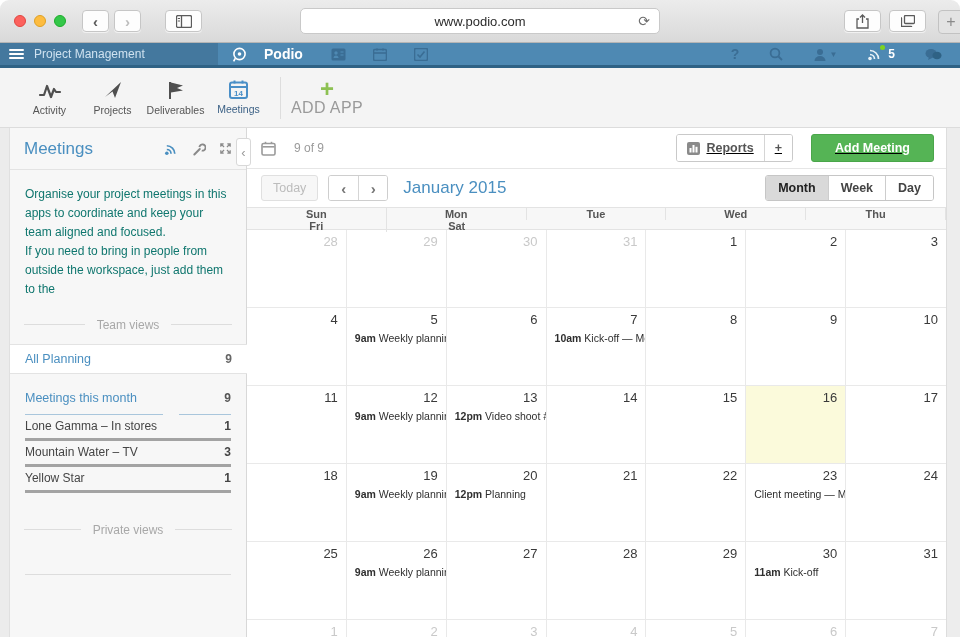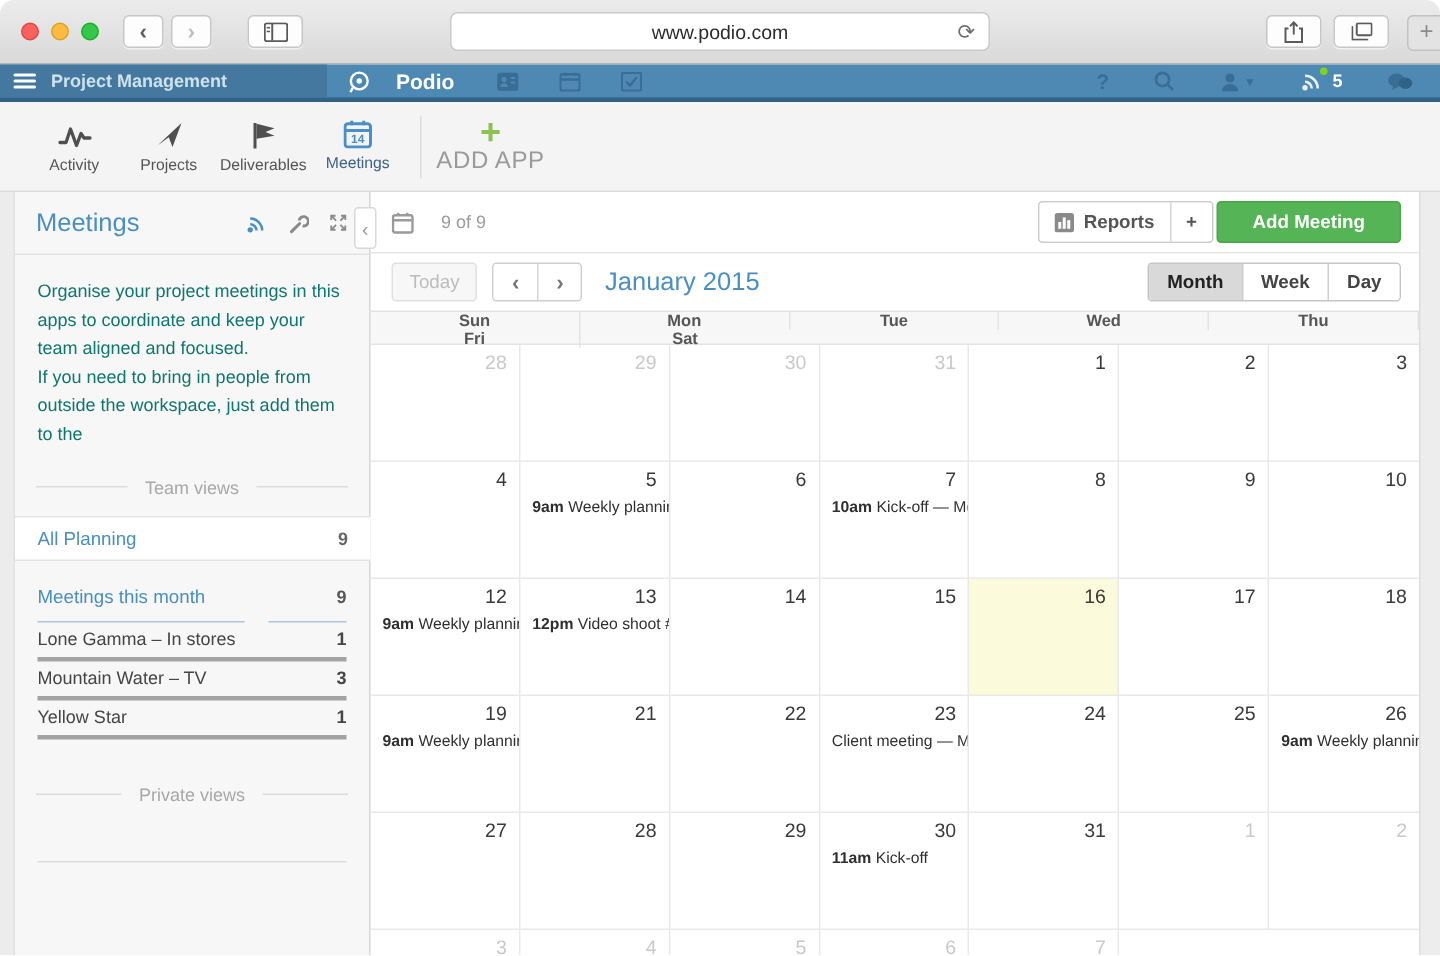--- a/index.html
+++ b/index.html
@@ -19,21 +19,21 @@
   .nav-arrows .fwd { color:#bdbdbd; }
   .sidebar-toggle { width:37px; margin-left:24px; }
   .urlbar { position:absolute; left:50%; top:8px; transform:translateX(-50%); width:360px; height:26px; background:#fff; border:1px solid #c9c9c9; border-radius:5px; display:flex; align-items:center; justify-content:center; font-size:13px; color:#2b2b2b; }
   .reload { position:absolute; right:9px; color:#6e6e6e; font-size:14px; }
   .chrome-right { position:absolute; right:34px; top:10px; display:flex; gap:8px; }
   .chrome-right .chrome-btn { width:37px; }
   .newtab { position:absolute; right:-4px; top:10px; width:26px; height:24px; background:#e3e3e3; border:1px solid #c2c2c2; border-radius:4px 0 0 4px; color:#8a8a8a; font-size:16px; display:flex; align-items:center; justify-content:center; }
 
   
   .podio-nav { height:25px; background:#4e89b3; border-bottom:3px solid #2f6285; display:flex; align-items:stretch; position:relative; }
-  .nav-left { width:218px; background:#44789e; display:flex; align-items:center; padding-left:9px;font-weight:bold; }
+  .nav-left { width:218px; background:#44789e; display:flex; align-items:center; padding-left:9px; }
   .hamburger { width:15px; display:flex; flex-direction:column; gap:2px; }
   .hamburger span { height:2px; background:#fff; border-radius:1px; }
   .workspace-label { color:#cfe2f0; font-size:12px; margin-left:10px; }
   .brand { display:flex; align-items:center; margin-left:14px;gap:12px; }
   .brand-name { color:#fff; font-size:14px; font-weight:bold; margin-left:5px; }
   .nav-apps { display:flex; align-items:center; gap:27px; margin-left:28px; }
   .nav-right { display:flex; align-items:center; margin-left:auto; gap:30px; padding-right:18px; }
   .q-icon { color:#3a6d94; font-size:14px; font-weight:bold; }
   .notif { display:flex; align-items:center; gap:5px; position:relative; }
   .notif-count { color:#fff; font-size:12px; font-weight:bold; }
@@ -72,21 +72,21 @@
   .view-row .lbl { color:#454545; font-size:12px; }
   .view-row .cnt { margin-left:auto; color:#454545; font-size:12px; font-weight:bold; }
   .side-line { height:1px; background:#ddd; margin:0 15px; }
   .create-view-wrap { text-align:center; margin-top:14px; }
   .create-view { display:inline-block; background:#fff; border:1px solid #c6c6c6; border-radius:3px; padding:6px 13px; font-size:12px; font-weight:bold; color:#444; }
 
   
   .main { flex:1; background:#fff; display:flex; flex-direction:column; min-width:0; }
   .main-head { height:41px; border-bottom:1px solid #e6e6e6; display:flex; align-items:center; padding:0 12px 0 14px; }
   .counter { color:#9b9b9b; font-size:12px; margin-left:18px; }
-  .main-head-right { margin-left:auto; display:flex; align-items:center; gap:2px; }
+  .main-head-right { margin-left:auto; display:flex; align-items:center; gap:18px;text-decoration:underline; }
   .seg-group { display:flex; border:1px solid #c9c9c9; border-radius:3px; background:#fff; overflow:hidden; height:28px; }
   .seg { display:flex; align-items:center; gap:6px; padding:0 10px; font-size:12.5px; color:#555; font-weight:bold; background:#fff; }
   .seg + .seg { border-left:1px solid #d5d5d5; }
   .btn-green { height:28px; background:#55b455; border:1px solid #4aa64a; border-radius:3px; color:#fff; font-size:12.5px; font-weight:bold; display:flex; align-items:center; padding:0 23px; }
   .cal-nav { height:39px; border-bottom:1px solid #e3e3e3; display:flex; align-items:center; padding:0 12px 0 14px; }
   .btn { height:26px; border:1px solid #cecece; border-radius:3px; background:#fff; font-size:12.5px; color:#555; display:flex; align-items:center; padding:0 11px; font-weight:bold; }
   .btn.disabled { background:#f7f7f7; border-color:#e0e0e0; color:#bcbcbc; font-weight:normal; }
   .arrow-group { display:flex; border:1px solid #cecece; border-radius:3px; overflow:hidden; margin-left:10px; height:26px; }
   .arrow-group .a { width:29px; display:flex; align-items:center; justify-content:center; color:#777; font-size:15px; font-weight:bold; background:#fff; }
   .arrow-group .a + .a { border-left:1px solid #d5d5d5; }
@@ -416,20 +416,23 @@
             <div class="cell">
               <span class="dnum">8</span>
             </div>
             <div class="cell">
               <span class="dnum">9</span>
             </div>
             <div class="cell">
               <span class="dnum">10</span>
             </div>
             <div class="cell">
+              <span class="dnum">11</span>
+            </div>
+            <div class="cell">
               <span class="dnum">12</span>
               <div class="event"><b>9am</b> Weekly planning</div>
             </div>
             <div class="cell">
               <span class="dnum">13</span>
               <div class="event"><b>12pm</b> Video shoot #1</div>
             </div>
             <div class="cell">
               <span class="dnum">14</span>
             </div>
@@ -441,20 +444,24 @@
             </div>
             <div class="cell">
               <span class="dnum">17</span>
             </div>
             <div class="cell">
               <span class="dnum">18</span>
             </div>
             <div class="cell">
               <span class="dnum">19</span>
               <div class="event"><b>9am</b> Weekly planning</div>
+            </div>
+            <div class="cell">
+              <span class="dnum">20</span>
+              <div class="event"><b>12pm</b> Planning</div>
             </div>
             <div class="cell">
               <span class="dnum">21</span>
             </div>
             <div class="cell">
               <span class="dnum">22</span>
             </div>
             <div class="cell">
               <span class="dnum">23</span>
               <div class="event">Client meeting — Mo</div>

